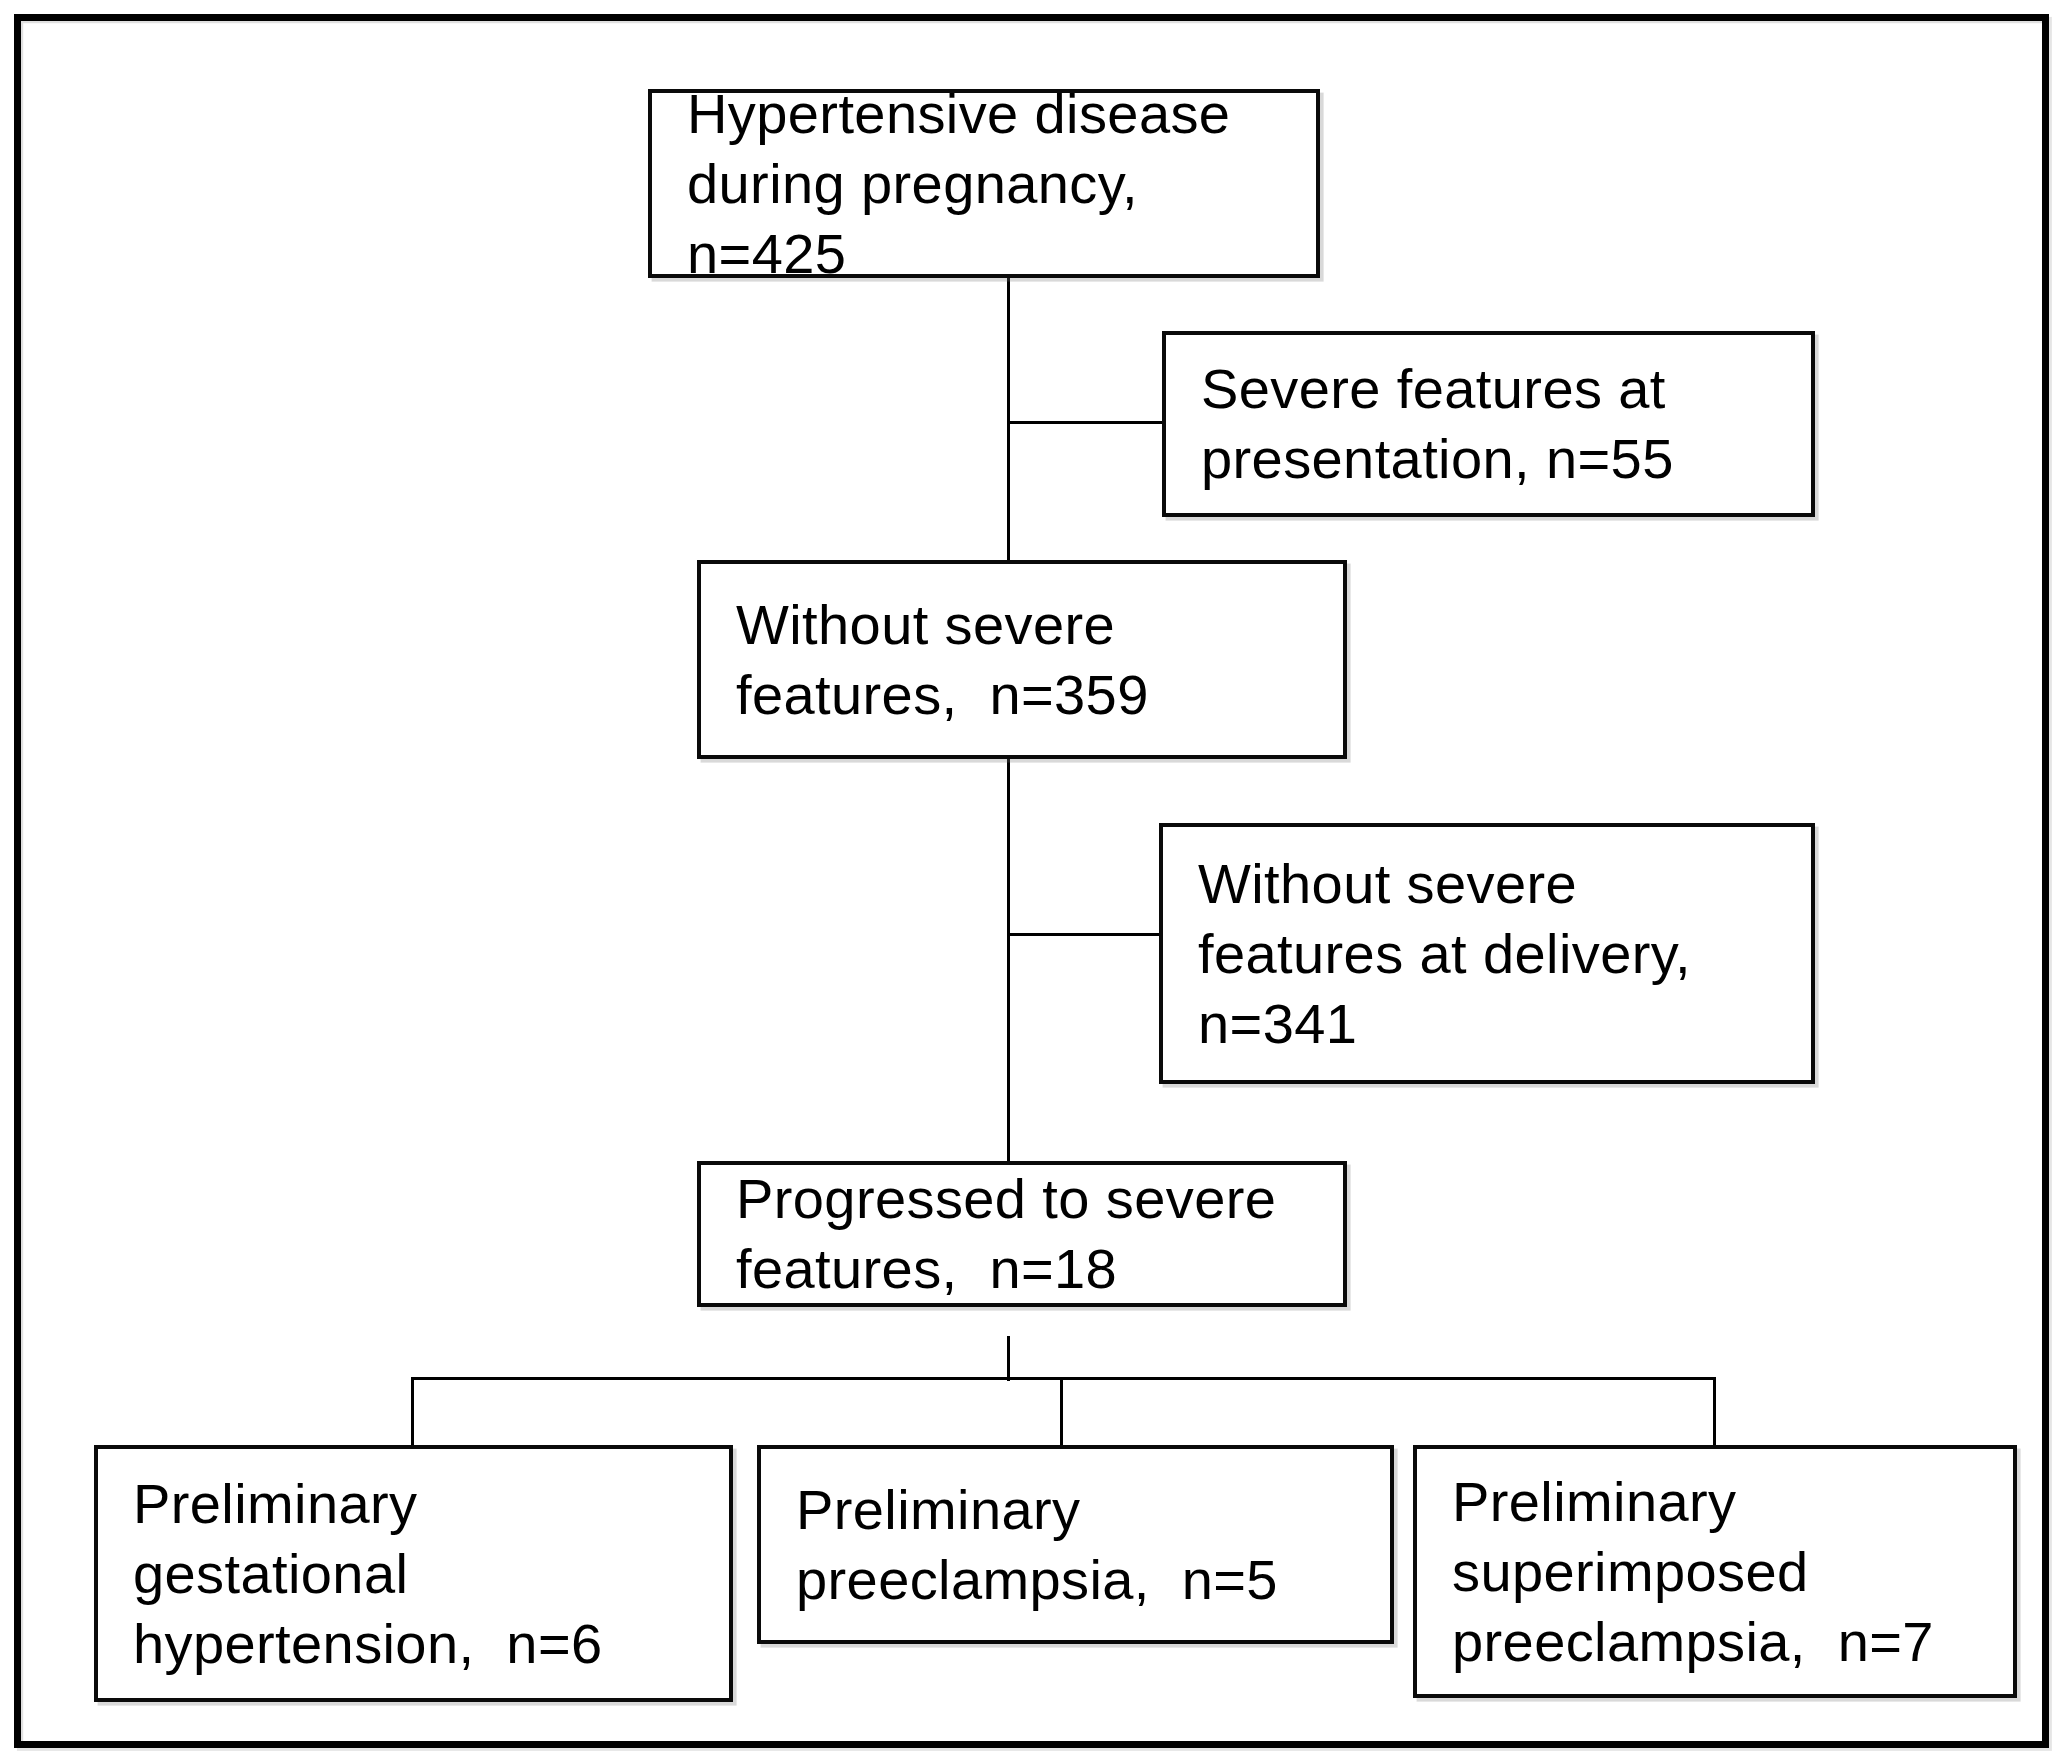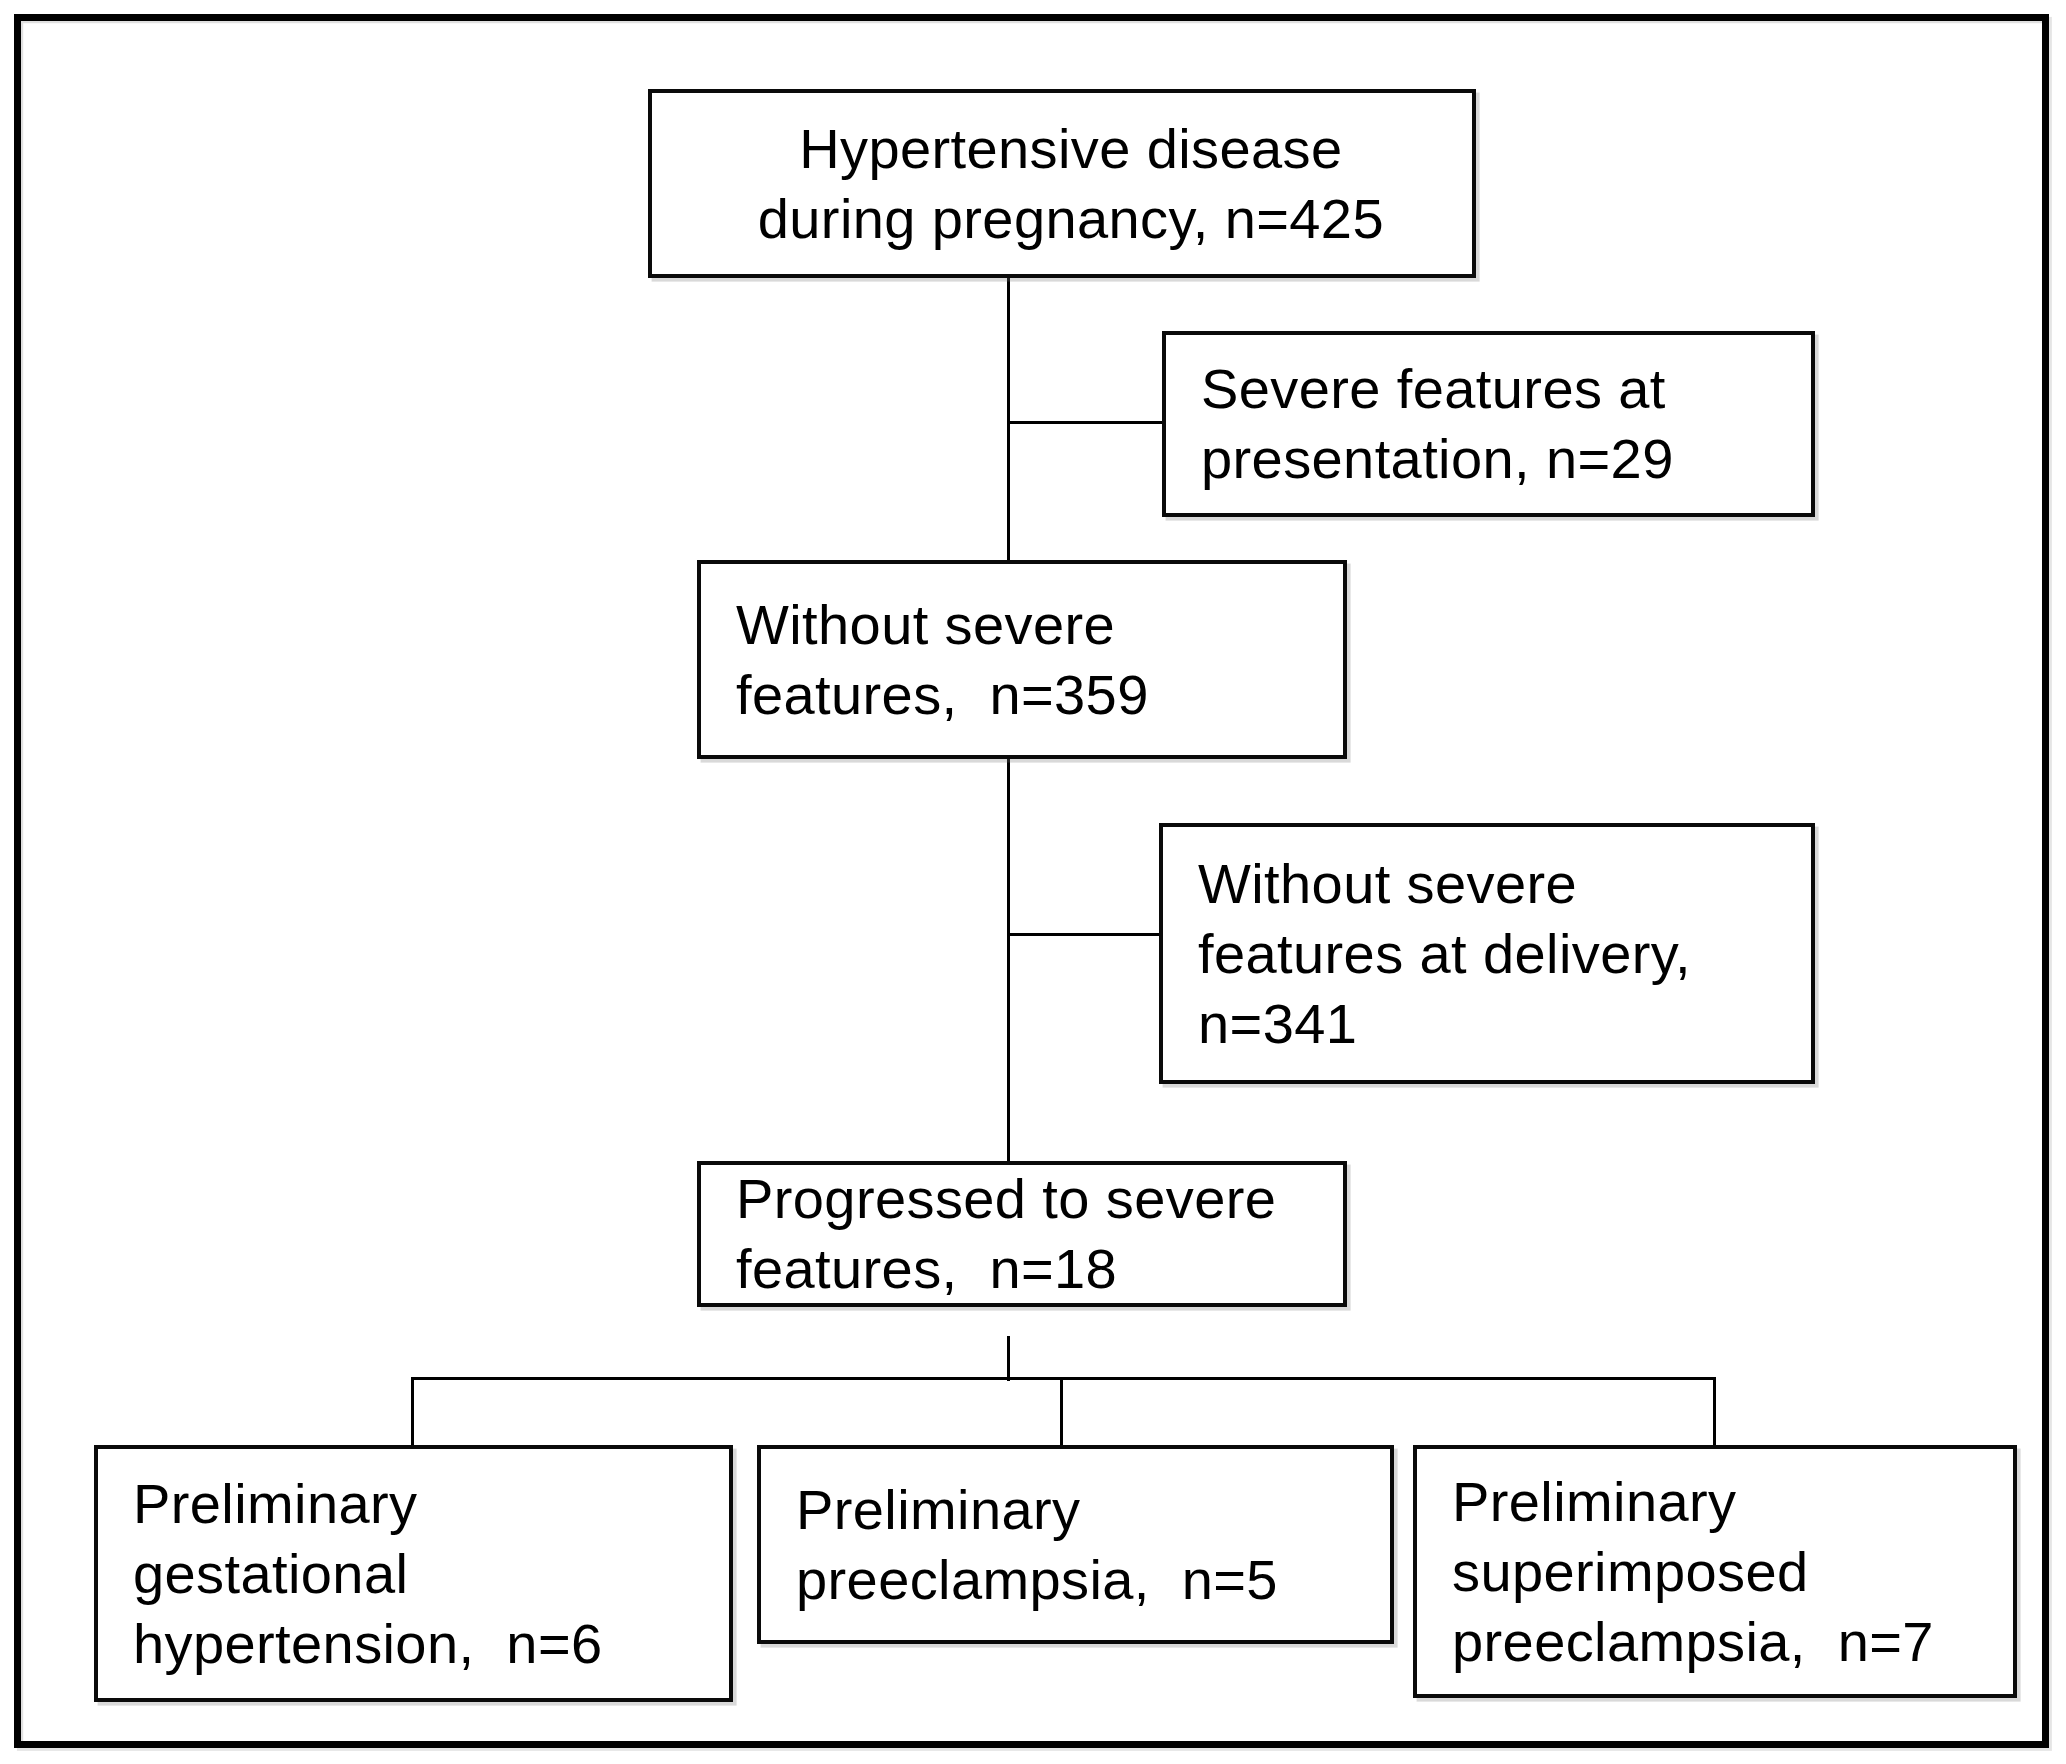--- a/index.html
+++ b/index.html
@@ -38,21 +38,21 @@
     line-height: 70px;
     white-space: pre-wrap;
     letter-spacing: 0.4px;
     box-shadow: 3.6px 3.6px 0 rgba(120,120,120,0.28);
   }
   .line {
     position: absolute;
     background: #000000;
   }
   
-  #node-root                   { left: 648px;  top: 89px;  width: 828px; height: 189px; text-align: center; }
+  #node-root                   { left: 648px;  top: 89px;  width: 672px; height: 189px; }
   #node-severe-at-presentation { left: 1162px; top: 331px;  width: 653px;  height: 186px; }
   #node-without-severe         { left: 697px;  top: 560px;  width: 650px;  height: 199px; }
   #node-without-severe-delivery{ left: 1159px; top: 823px; width: 656px;  height: 261px; }
   #node-progressed             { left: 697px;  top: 1161px; width: 650px;  height: 146px; }
   #node-prelim-gest-htn        { left: 94px;  top: 1445px; width: 639px;  height: 257px; }
   #node-prelim-preeclampsia    { left: 757px; top: 1445px; width: 637px;  height: 199px; }
   #node-prelim-superimposed    { left: 1413px; top: 1445px; width: 604px;  height: 253px; }
 
   
   #conn-v1        { left: 1007px; top: 278px;  width: 2.9px;    height: 285px; }
@@ -77,21 +77,21 @@
 <div class="line" id="conn-v3"></div>
 <div class="line" id="conn-dist"></div>
 <div class="line" id="conn-stub-left"></div>
 <div class="line" id="conn-stub-mid"></div>
 <div class="line" id="conn-stub-right"></div>
 
 <div class="node" id="node-root">Hypertensive disease
 during pregnancy, n=425</div>
 
 <div class="node" id="node-severe-at-presentation">Severe features at
-presentation, n=29</div>
+presentation, n=55</div>
 
 <div class="node" id="node-without-severe">Without severe
 features,  n=359</div>
 
 <div class="node" id="node-without-severe-delivery">Without severe
 features at delivery,
 n=341</div>
 
 <div class="node" id="node-progressed">Progressed to severe
 features,  n=18</div>

